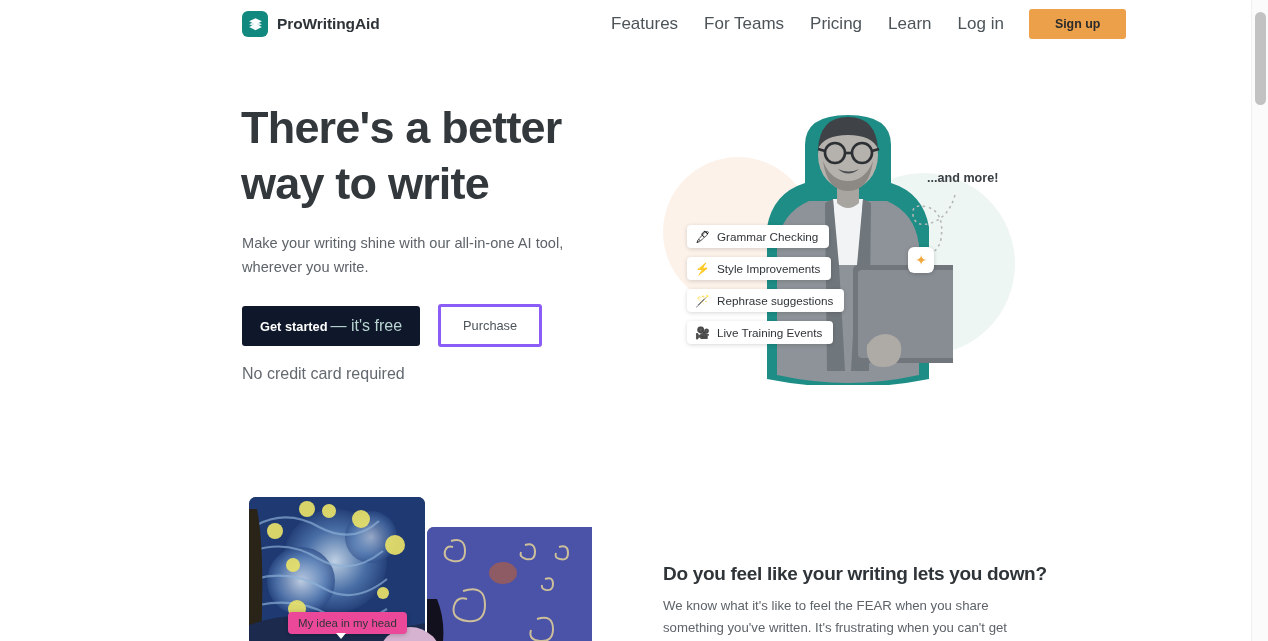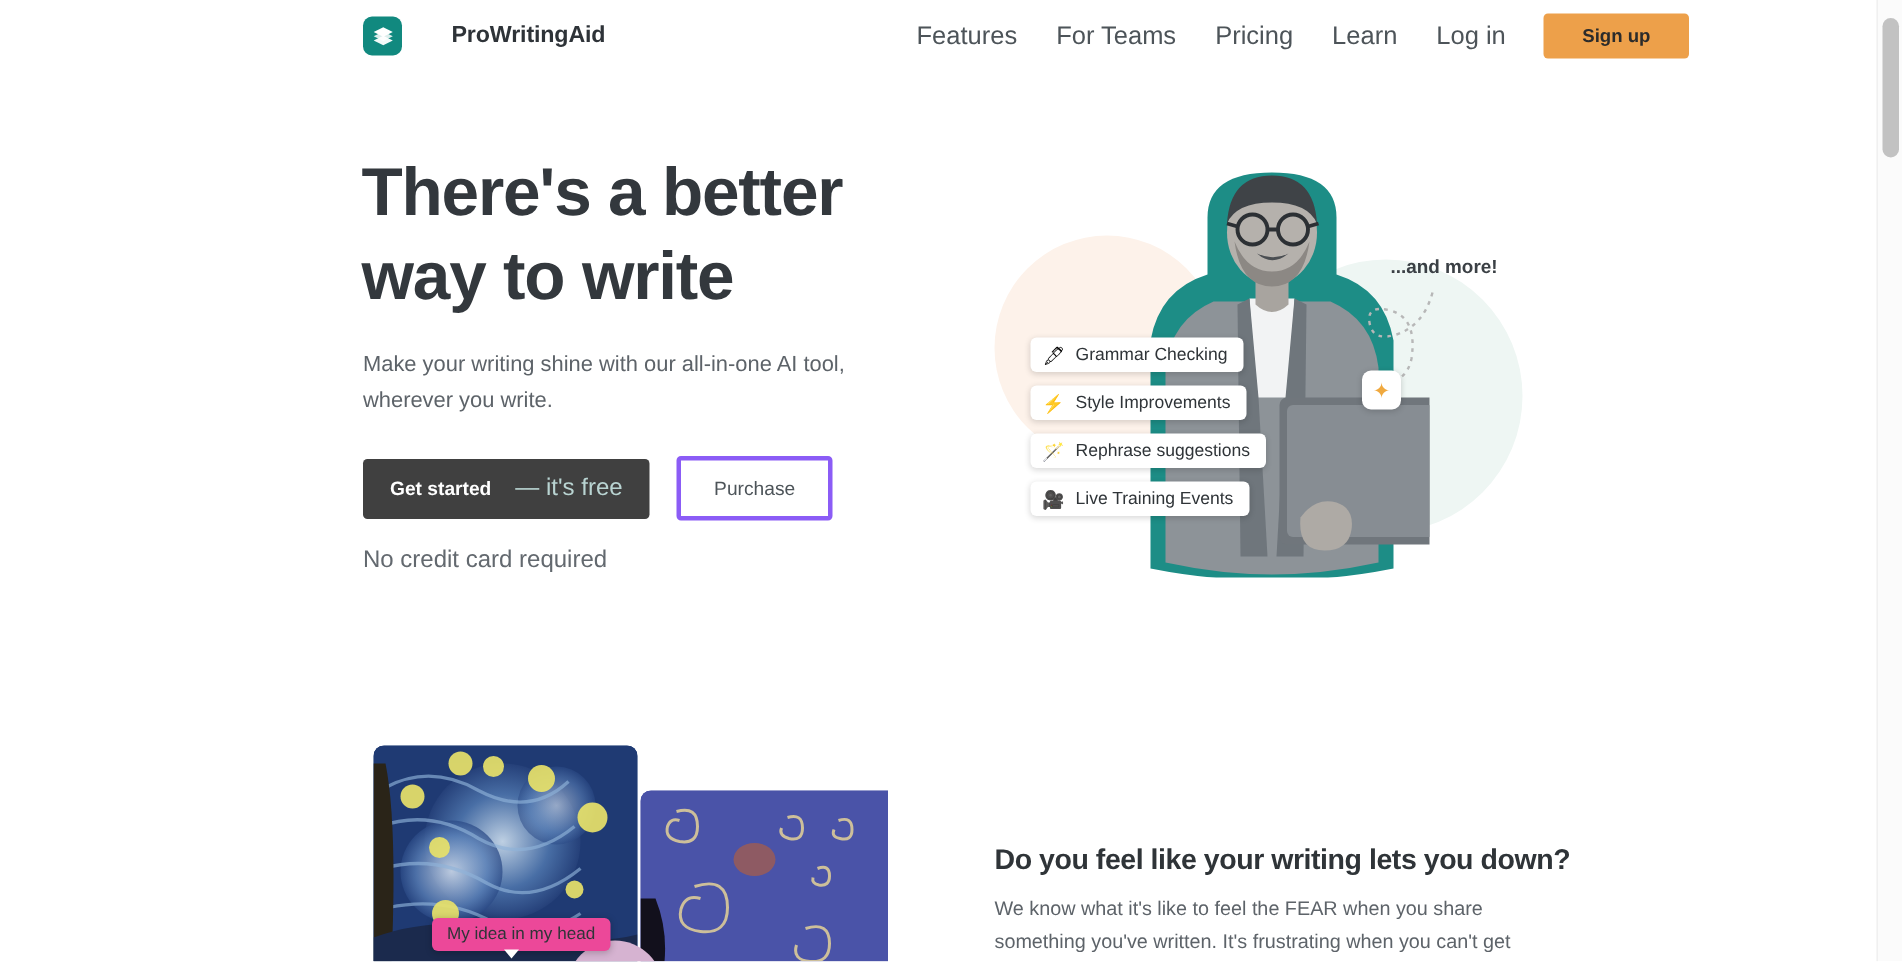--- a/index.html
+++ b/index.html
@@ -35,21 +35,21 @@
     display: flex; align-items: center; gap: 9px;
   }
   .logo-mark {
     width: 26px; height: 26px; border-radius: 6px;
     background: #11897f;
     display: flex; align-items: center; justify-content: center;
     flex: none;
   }
   .brand-name {
     font-size: 15.5px; font-weight: bold; color: #2e3338;
-    letter-spacing: -0.1px; white-space: nowrap; margin-left: 24px;
+    letter-spacing: -0.1px; white-space: nowrap;
   }
 
   .nav {
     position: absolute; left: 598px; top: 0;
     height: 48px; display: flex; align-items: center; gap: 0;
   }
   .nav-link {
     font-size: 17px; color: #4d5459;
     padding: 0 13px; line-height: 48px;
     white-space: nowrap; cursor: pointer;
@@ -74,24 +74,24 @@
   .hero-sub {
     position: absolute; left: 242px; top: 232px;
     width: 340px;
     font-size: 14.6px; line-height: 1.62; color: #5d6369;
   }
   .cta-row {
     position: absolute; left: 242px; top: 304px;
     display: flex; align-items: center; gap: 18px;
   }
   .btn-primary {
-    background: #404040; border: none; border-radius: 3px;
+    background: #0f172a; border: none; border-radius: 3px;
     color: #ffffff; padding: 11px 18px; cursor: pointer;
     font-family: "Liberation Sans", sans-serif;
-    display: flex; align-items: baseline; gap: 16px;
+    display: flex; align-items: baseline; gap: 3px;
     white-space: nowrap;
   }
   .btn-primary .main { font-size: 12.8px; font-weight: bold; }
   .btn-primary .sub  { font-size: 16px; color: #b9d4d2; text-align: right; }
   .btn-outline {
     background: #ffffff; border: 3px solid #8b5cf6; border-radius: 3px;
     color: #4d5459; font-size: 12.8px;
     padding: 11px 22px; cursor: pointer;
     font-family: "Liberation Sans", sans-serif;
     white-space: nowrap;

